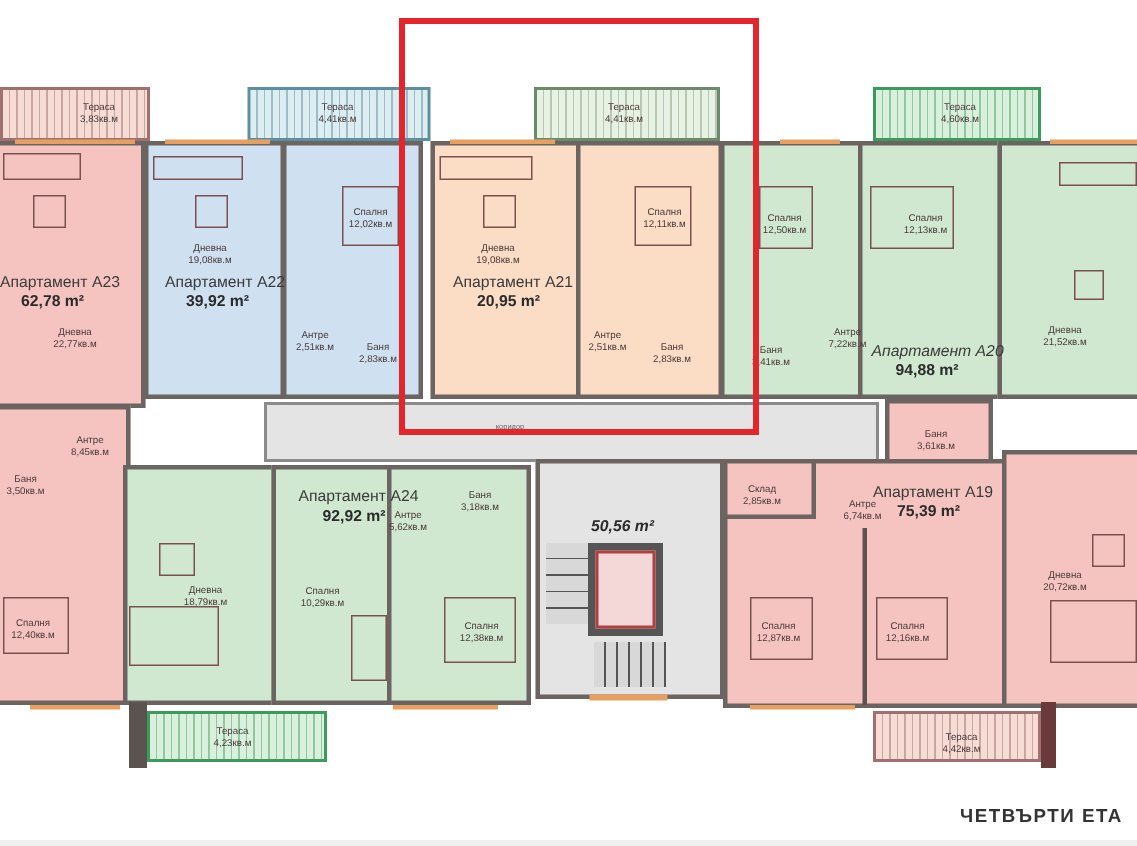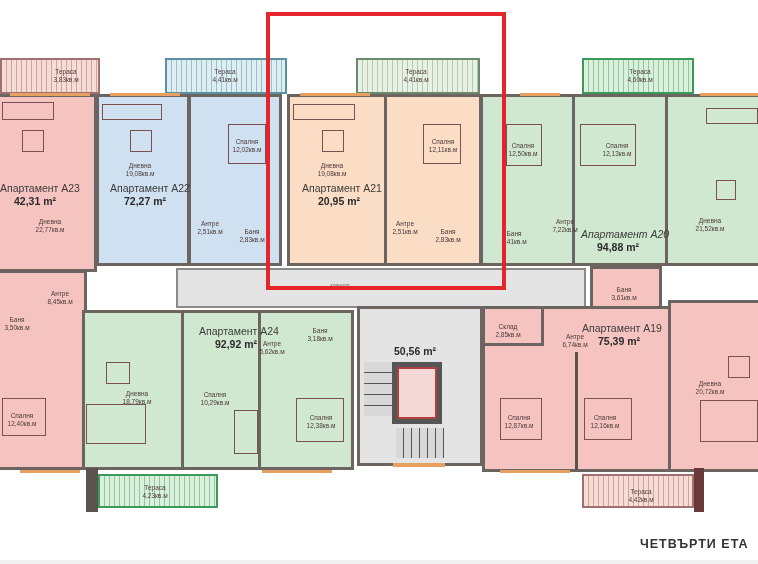--- a/index.html
+++ b/index.html
@@ -49,21 +49,21 @@
   </div>
 
   <div class="terrace greent" style="left:582px;top:58px;width:112px;height:36px;"></div>
   <div class="lbl" style="left:610px;top:68px;width:60px;">
     <div>Тераса</div>
     <div>4,60кв.м</div>
   </div>
 
   <div class="room pink" style="left:-3px;top:94px;width:100px;height:178px;"></div>
   <div class="apt" style="left:0;top:182px;">Апартамент А23</div>
-  <div class="area" style="left:14px;top:195px;">42,31 m²</div>
+  <div class="area" style="left:14px;top:195px;">62,78 m²</div>
   <div class="lbl" style="left:20px;top:218px;width:60px;">
     <div>Дневна</div>
     <div>22,77кв.м</div>
   </div>
   <div class="furn" style="left:2px;top:102px;width:52px;height:18px;"></div>
   <div class="furn" style="left:22px;top:130px;width:22px;height:22px;"></div>
 
   <div class="room blue" style="left:96px;top:94px;width:94px;height:172px;"></div>
   <div class="room blue" style="left:188px;top:94px;width:94px;height:172px;"></div>
   <div class="furn" style="left:102px;top:104px;width:60px;height:16px;"></div>
@@ -71,21 +71,21 @@
   <div class="furn" style="left:228px;top:124px;width:38px;height:40px;"></div>
   <div class="lbl" style="left:110px;top:162px;width:60px;">
     <div>Дневна</div>
     <div>19,08кв.м</div>
   </div>
   <div class="lbl" style="left:222px;top:138px;width:50px;">
     <div>Спалня</div>
     <div>12,02кв.м</div>
   </div>
   <div class="apt" style="left:110px;top:182px;">Апартамент А22</div>
-  <div class="area" style="left:124px;top:195px;">72,27 m²</div>
+  <div class="area" style="left:124px;top:195px;">39,92 m²</div>
   <div class="lbl" style="left:185px;top:220px;width:50px;">
     <div>Антре</div>
     <div>2,51кв.м</div>
   </div>
   <div class="lbl" style="left:232px;top:228px;width:40px;">
     <div>Баня</div>
     <div>2,83кв.м</div>
   </div>
 
   <div class="room peach" style="left:287px;top:94px;width:100px;height:172px;"></div>
@@ -196,21 +196,21 @@
     <div>12,38кв.м</div>
   </div>
   <div class="terrace greent" style="left:98px;top:474px;width:120px;height:34px;"></div>
   <div class="wall" style="left:86px;top:468px;width:12px;height:44px;"></div>
   <div class="lbl" style="left:130px;top:484px;width:50px;">
     <div>Тераса</div>
     <div>4,23кв.м</div>
   </div>
 
   <div class="abs grey" style="left:357px;top:306px;width:126px;height:160px;border:3px solid #6b6460;"></div>
-  <div class="area" style="left:394px;top:345px;">50,56 m²</div>
+  <div class="area" style="left:394px;top:345px;font-style:italic;">50,56 m²</div>
   <div class="stair" style="left:364px;top:362px;width:28px;height:54px;"></div>
   <div class="abs" style="left:392px;top:362px;width:50px;height:62px;background:#555;padding:5px;">
     <div style="width:100%;height:100%;background:#f4d8d8;border:2px solid #b04040;box-sizing:border-box;"></div>
   </div>
   <div class="stair" style="left:396px;top:428px;width:48px;height:30px;background:repeating-linear-gradient(90deg,#d8d8d8 0 7px,#555 7px 8px);"></div>
   <div class="window" style="left:393px;top:463px;width:52px;height:4px;"></div>
 
   <div class="room pink" style="left:590px;top:266px;width:72px;height:44px;"></div>
   <div class="lbl" style="left:604px;top:286px;width:40px;">
     <div>Баня</div>

